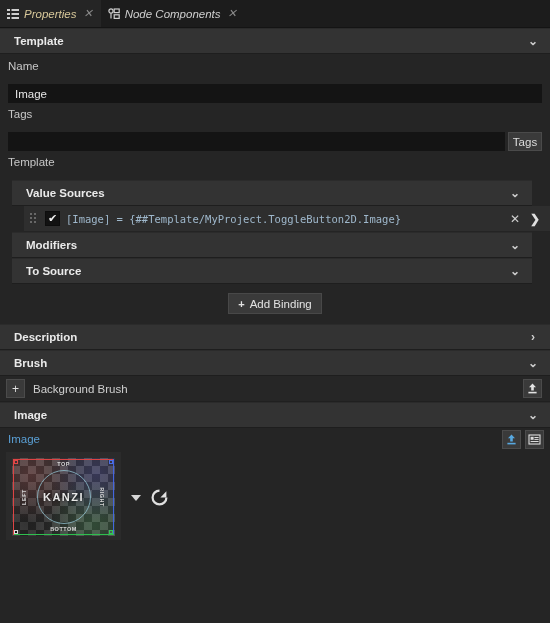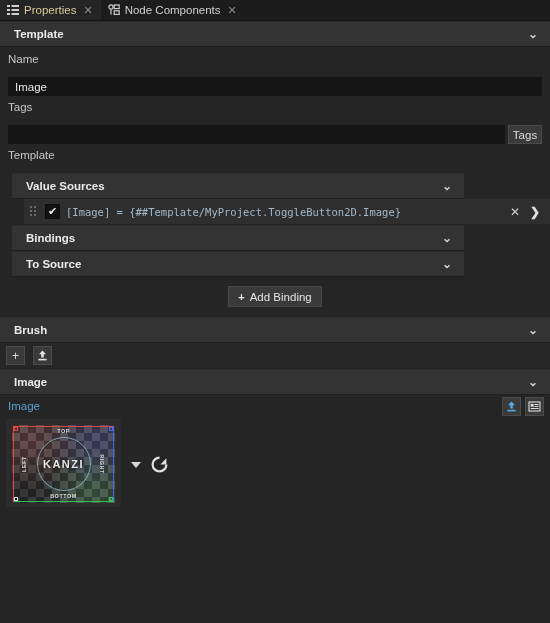--- a/index.html
+++ b/index.html
@@ -7,25 +7,26 @@
     margin: 0; padding: 0;
     width: 550px; height: 623px;
     background: #252525;
     font-family: "Liberation Sans", sans-serif;
     overflow: hidden;
   }
   body { position: relative; }
 
   
   .tabbar {
-    height: 21px;
+    height: 28px;
     background: #1c1c1c;
     display: flex;
     align-items: stretch;
     border-bottom: 1px solid #141414;
+    font-style: italic;
   }
   .tab {
     display: flex; align-items: center;
     padding: 0 6px 0 7px;
     gap: 5px;
     font-size: 11.5px;
     cursor: default;
     position: relative;
   }
   .tab.active { background: #252525; }
@@ -54,21 +55,21 @@
     border-top: 1px solid #2b2b2b;
     border-bottom: 1px solid #1e1e1e;
     font-size: 11.5px;
     font-weight: bold;
     color: #eaeaea;
     justify-content: space-between;
     cursor: default;
   }
   .section-header.nested {
     margin-left: 12px;
-    width: 452px;
+    width: 520px;
   }
   .chev {
     color: #cfcfcf;
     font-size: 12px;
     line-height: 1;
     display: inline-flex;
     align-items: center;
     justify-content: center;
     width: 14px; height: 14px;
   }
@@ -369,44 +370,49 @@
         <i></i>
         <i></i>
     </span>
     <span class="checkbox">✔</span>
     <span class="binding-expr">[Image] = {##Template/MyProject.ToggleButton2D.Image}</span>
     <span class="icon-x">✕</span>
     <span class="icon-next">❯</span>
   </div>
 
   <div class="section-header nested">
-    <span>Bindings</span>
+    <span>Modifiers</span>
     <span class="chev">⌄</span>
   </div>
 
   <div class="section-header nested">
     <span>To Source</span>
     <span class="chev">⌄</span>
   </div>
 
   <div class="addbind-wrap">
     <div class="addbind">
       <span class="plus">+</span>
       <span>Add Binding</span>
     </div>
   </div>
 
+  <div class="section-header">
+    <span>Description</span>
+    <span class="chev">›</span>
+  </div>
 
   <div class="section-header">
     <span>Brush</span>
     <span class="chev">⌄</span>
   </div>
 
   <div class="prop-row">
     <span class="sq-btn">+</span>
+    <span class="prop-name">Background Brush</span>
     <span class="sq-btn">
       <svg width="13" height="13" viewBox="0 0 13 13">
         <path d="M6.5 1.5 L10 5.2 L7.8 5.2 L7.8 8.6 L5.2 8.6 L5.2 5.2 L3 5.2 Z" fill="#e2e2e2"></path>
         <rect x="2.4" y="9.8" width="8.2" height="1.6" fill="#e2e2e2"></rect>
       </svg>
     </span>
   </div>
 
   <div class="section-header">
     <span>Image</span>

